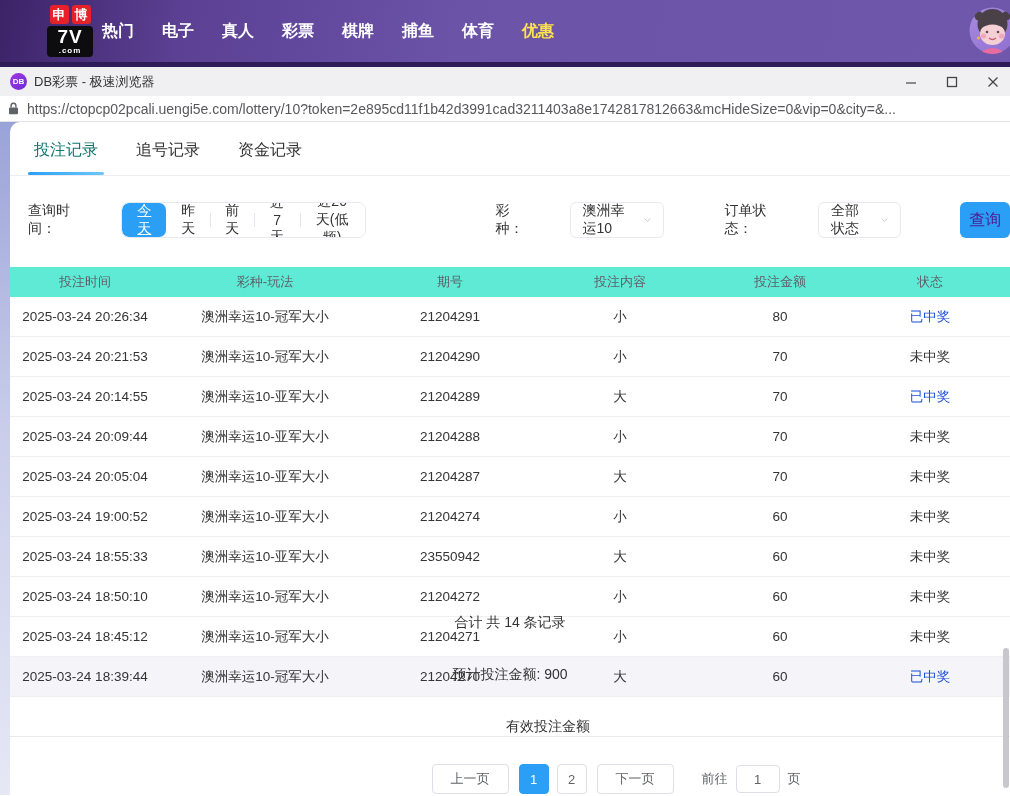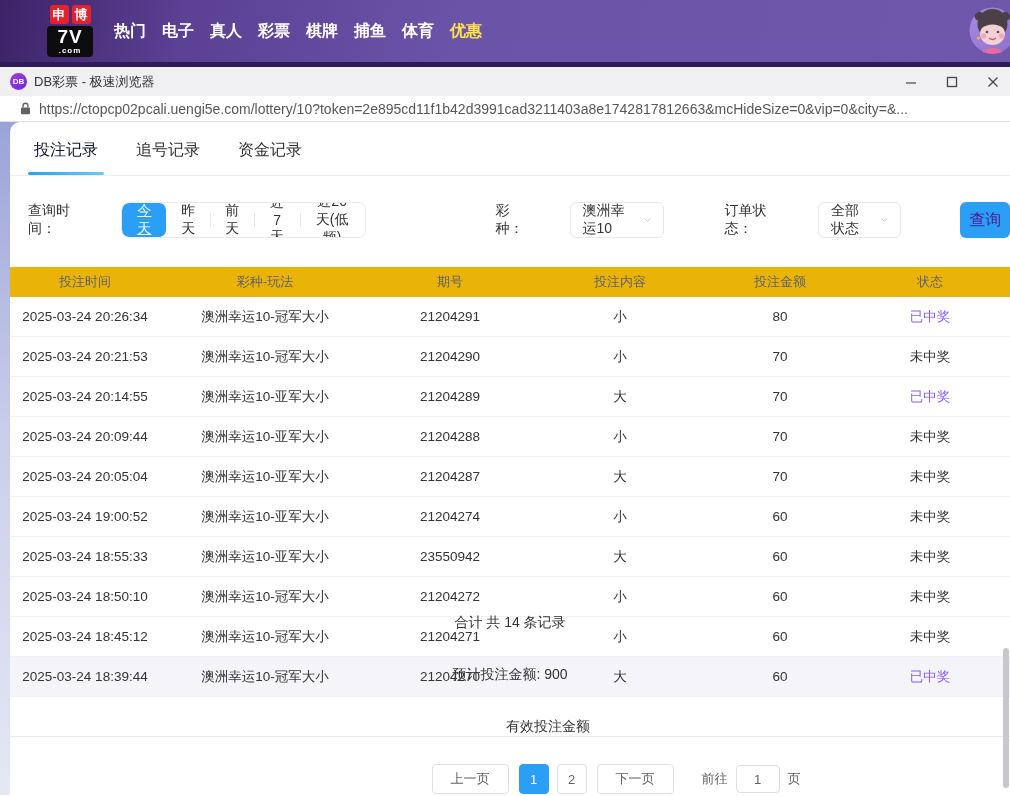--- a/index.html
+++ b/index.html
@@ -9,73 +9,73 @@
   
   .topnav { height:62px; display:flex; align-items:center; position:relative;
     background:linear-gradient(100deg,#3c2367 0%,#5b4093 18%,#6b53a8 45%,#6f58ab 100%); }
   .logo { margin-left:38px; width:64px; display:flex; flex-direction:column; align-items:center; gap:2px; cursor:pointer; }
   .logo-red { display:flex; gap:3px; }
   .rsq { width:19px; height:19px; background:#e62129; color:#fff; border-radius:3px;
     display:flex; align-items:center; justify-content:center; font-size:13px; font-weight:bold; }
   .logo-black { background:#0d0d0f; border-radius:4px; color:#fff; width:46px; text-align:center; padding:1px 0 2px; line-height:1; }
   .l7v { font-size:19px; font-weight:800; letter-spacing:1px; display:block; }
   .lcom { font-size:8px; font-weight:700; letter-spacing:1px; display:block; margin-top:1px; }
-  .navitems { display:flex; margin-left:12px; gap:16px; }
+  .navitems { display:flex; gap:28px; }
   .navitem { color:#fff; font-size:16px; font-weight:700; text-decoration:none; width:32px; text-align:center; cursor:pointer; }
   .navitem.hl { color:#ffe34d; }
   .avatar { position:absolute; right:-6px; top:7px; width:47px; height:47px; border-radius:50%; overflow:hidden; cursor:pointer; }
 
   .winsep { height:5px; background:#2e1c59; }
 
   
   .titlebar { height:29px; background:#f0eff2; display:flex; align-items:center; padding:0 10px; position:relative; }
   .favicon { width:17px; height:17px; border-radius:50%; flex:0 0 17px;
     background:linear-gradient(135deg,#a437e0,#6c2bd9); color:#fff; font-size:8px; font-weight:700;
     display:flex; align-items:center; justify-content:center; margin-right:7px; }
   .wintitle { font-size:13px; color:#333; }
   .wincontrols { position:absolute; right:10px; top:0; height:100%; display:flex; align-items:center; gap:27px; }
   .wc { width:14px; height:14px; display:flex; align-items:center; justify-content:center; cursor:pointer; }
 
   
-  .urlbar { height:26px; background:#fff; border-bottom:1px solid #e2e2e6; display:flex; align-items:center; padding:0 20px; gap:8px; }
+  .urlbar { height:26px; background:#fff; border-bottom:1px solid #e2e2e6; display:flex; align-items:center; padding:0 8px; gap:8px; }
   .url { font-size:14px; color:#58585c; white-space:nowrap; }
 
   
   .page { height:673px; position:relative;
     background:linear-gradient(180deg,#9aa3d8 0%,#c9cdea 45%,#e6e8f5 100%); }
   .card { margin-left:10px; height:100%; background:#fff; border-radius:10px 0 0 0; overflow:hidden; position:relative; }
 
   
   .tabs { display:flex; gap:34px; padding:16px 0 0 22px; border-bottom:1px solid #ececf3; }
   .tab { font-size:16px; color:#333; position:relative; padding:2px 2px 14px; cursor:pointer; }
-  .tab.active { color:#0f172a;font-family:Liberation Serif, serif; }
+  .tab.active { color:#0f766e;font-family:Liberation Serif, serif; }
   .tab.active::after { content:""; position:absolute; left:-4px; right:-4px; bottom:0; height:3px;
     border-radius:3px; background:linear-gradient(90deg,#2b9ff5,#6cc8f9); }
 
   
   .filters { display:flex; align-items:center; margin:26px 0 0 18px; height:36px; font-size:14px; color:#333;gap:37px; }
   .flabel { margin-right:8px; }
   .flabel.lot { margin-left:93px; }
   .flabel.st  { margin-left:24px; }
   .time-group { display:flex; align-items:stretch; height:36px; border:1px solid #e8e8f0; border-radius:8px; overflow:hidden; background:#fff; }
   .opt { display:flex; align-items:center; padding:0 15px; font-size:14px; color:#333; background:#fff; border:none; position:relative; cursor:pointer; font-family:inherit; }
   .opt:not(.active):not(:first-child)::before { content:""; position:absolute; left:0; top:50%; transform:translateY(-50%);
     width:1px; height:14px; background:#e6e6ee; }
   .opt.active { background:#2b9ff5; color:#fff; border-radius:7px;text-decoration:underline; }
   .opt.active + .opt::before { display:none; }
   .select { display:flex; align-items:center; height:36px; border:1px solid #e8e8f0; border-radius:6px; padding:0 12px; gap:16px; background:#fff; cursor:pointer; }
   .search-btn { background:#2b9ff5; color:#4c1d95; border:none; border-radius:6px; width:72px; height:36px; font-size:16px; margin-left:22px; cursor:pointer; font-family:inherit; }
 
   
   .table { margin-top:29px; }
   .thead,.trow { display:grid; grid-template-columns:150px 210px 160px 180px 140px 160px; align-items:center; text-align:center; }
-  .thead { height:30px; background:#eab308; color:#5f5f6a; font-size:13px; }
+  .thead { height:30px; background:#5eead4; color:#5f5f6a; font-size:13px; }
   .trow { height:40px; border-bottom:1px solid #efeff4; font-size:13.5px; color:#333; }
   .trow.hl { background:#f4f4f9; }
-  .td.status.won { color:#8b5cf6; }
+  .td.status.won { color:#1d4ed8; }
 
   
   .summary { display:flex; align-items:center; justify-content:flex-end; gap:34px; height:40px;
     border-bottom:1px solid #e9e9ef; font-size:14px; color:#333; white-space:nowrap;flex-direction:column; }
   .summary .cut { margin-right:-76px; }
 
   
   .pagination { display:flex; align-items:center; justify-content:center; margin-top:27px;
     transform:translateX(106px); font-size:13px; color:#606266; }
   .pgbtn { height:30px; padding:0 18px; border:1px solid #dcdfe6; border-radius:4px; background:#fff;

